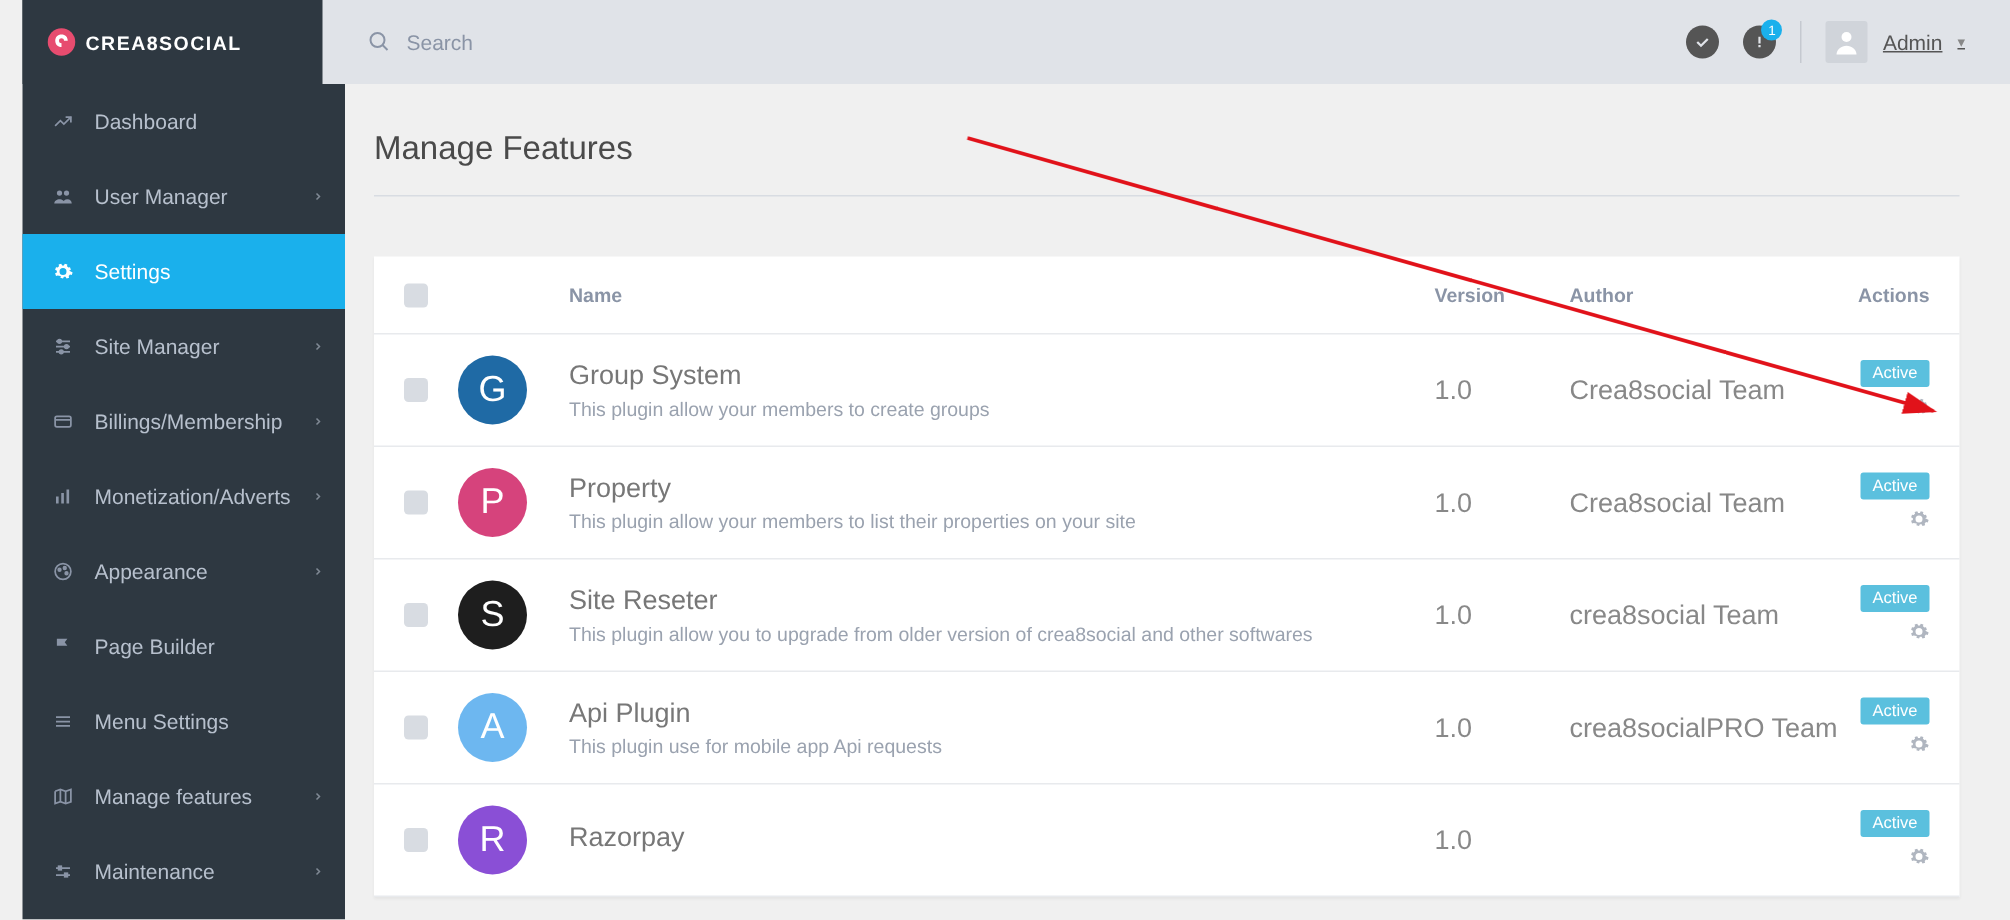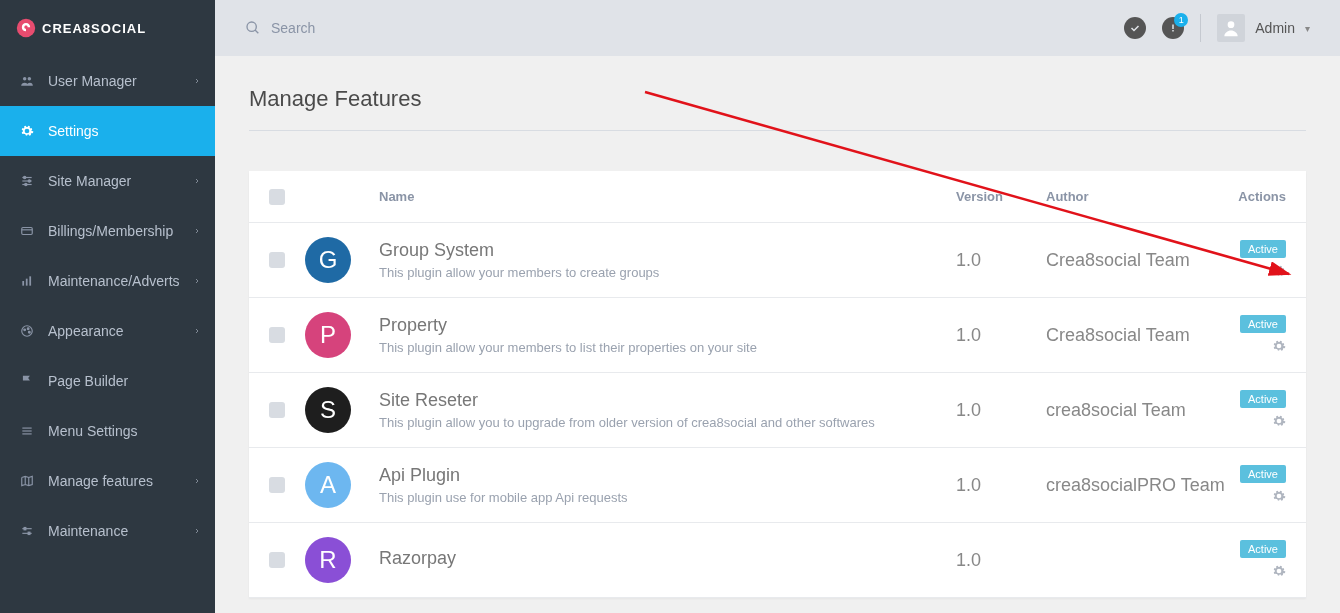--- a/index.html
+++ b/index.html
@@ -1,39 +1,39 @@
 <!DOCTYPE html>
 <html><head>
 <meta charset="utf-8">
 <style>
 * { margin:0; padding:0; box-sizing:border-box; }
 body { font-family:"Helvetica Neue",Arial,sans-serif; font-size:14px; color:#555; background:#f0f0f0; width:1340px; height:613px; overflow:hidden; position:relative; }
 
 
-.sidebar { position:absolute; left:0; top:0; width:215px; height:613px; background:#2e3841; color:#b7c0cd; }
+.sidebar { position:absolute; left:15px; top:0; width:215px; height:613px; background:#2e3841; color:#b7c0cd; }
 .brand { height:56px; display:flex; align-items:center; padding:0 16px; background:#2e3841; }
 .brand svg.logo-mark { width:20px; height:20px; margin-right:6px; }
 .brand-text { font-size:13px; font-weight:700; letter-spacing:1px; color:#fff; }
 .nav-item { display:flex; align-items:center; height:50px; padding:0 18px; cursor:pointer; position:relative; color:#b7c0cd; }
 .nav-item.active { background:#1ab0ec; color:#fff; }
 .nav-item .nav-icon { width:18px; display:inline-flex; justify-content:center; margin-right:12px; }
 .nav-item .chev { position:absolute; right:14px; top:50%; transform:translateY(-50%); opacity:.6; }
 
 
 .topbar { position:absolute; left:215px; top:0; right:0; height:56px; background:#e0e3e8; display:flex; align-items:center; padding:0 30px; }
 .search-wrap { display:flex; align-items:flex-start; color:#8a94a6; }
 .search-wrap input { border:none; background:transparent; outline:none; font-size:14px; color:#555; margin-left:10px; width:300px; }
 .search-wrap input::placeholder{ color:#8a94a6; }
 .topbar-right { margin-left:auto; display:flex; align-items:center; gap:16px; }
 .circle-icon { width:22px; height:22px; border-radius:50%; display:inline-flex; align-items:center; justify-content:center; }
 .notif-wrap{ position:relative; }
 .notif-badge{ position:absolute; top:-4px; right:-4px; width:14px; height:14px; background:#1ab0ec; color:#fff; border-radius:50%; font-size:9px; display:flex; align-items:center; justify-content:center; }
 .vdiv{ width:1px; height:28px; background:#c5c9d0; }
 .avatar{ width:28px; height:28px; background:#d0d4da; border-radius:2px; display:inline-flex; align-items:center; justify-content:center; }
-.username-wrap{ display:flex; align-items:center; gap:10px; cursor:pointer; color:#555; }
+.username-wrap{ display:flex; align-items:center; gap:10px; cursor:pointer; color:#555;text-decoration:underline; }
 .caret-down{ font-size:10px; color:#888; }
 
 
 .main{ position:absolute; left:215px; top:56px; right:0; bottom:0; padding:30px 34px; overflow-y:auto; }
 .page-title{ font-size:22px; font-weight:500; color:#4a4a4a; padding-bottom:18px; border-bottom:1px solid #d8dce2; margin-bottom:40px; }
 
 .table{ background:#fff; box-shadow:0 1px 2px rgba(0,0,0,.05); }
 .thead{ display:flex; align-items:center; height:52px; border-bottom:1px solid #e8eaed; color:#8a94a6; font-weight:600; font-size:13px; }
 .col-check{ width:56px; display:flex; justify-content:center; }
 .col-avatar{ width:74px; }
@@ -62,20 +62,29 @@
   <div class="brand">
     <svg class="logo-mark" viewBox="0 0 24 24">
         <circle cx="12" cy="12" r="11" fill="#e74c6f"></circle>
         <path d="M12 6c3 0 5 2 5 5h-3c0-1.5-1-2-2-2s-2 .5-2 2 1 2 2 2v3c-3 0-5-2-5-5s2-5 5-5z" fill="#fff"></path>
       </svg>
     <span class="brand-text">CREA8SOCIAL</span>
   </div>
   <div id="nav-container">
       <div class="nav-item">
         <span class="nav-icon">
+          <svg width="14" height="14" viewBox="0 0 24 24" fill="none" stroke="#8a94a6" stroke-width="2">
+            <polyline points="3 17 9 11 13 15 21 7"></polyline>
+            <polyline points="15 7 21 7 21 13"></polyline>
+          </svg>
+        </span>
+        <span>Dashboard</span>
+      </div>
+      <div class="nav-item">
+        <span class="nav-icon">
           <svg width="14" height="14" viewBox="0 0 24 24" fill="#8a94a6">
             <circle cx="8" cy="8" r="3"></circle>
             <circle cx="16" cy="8" r="3"></circle>
             <path d="M2 20c0-3 3-5 6-5s6 2 6 5zM12 20c0-3 2-5 5-5s5 2 5 5z"></path>
           </svg>
         </span>
         <span>User Manager</span>
         <span class="chev"><svg width="8" height="10" viewBox="0 0 24 24" fill="none" stroke="currentColor" stroke-width="3">
             <polyline points="9 6 15 12 9 18"></polyline>
           </svg></span>
@@ -117,21 +126,21 @@
           </svg></span>
       </div>
       <div class="nav-item">
         <span class="nav-icon">
           <svg width="14" height="14" viewBox="0 0 24 24" fill="#8a94a6">
             <rect x="4" y="12" width="3" height="8"></rect>
             <rect x="10" y="8" width="3" height="12"></rect>
             <rect x="16" y="4" width="3" height="16"></rect>
           </svg>
         </span>
-        <span>Maintenance/Adverts</span>
+        <span>Monetization/Adverts</span>
         <span class="chev"><svg width="8" height="10" viewBox="0 0 24 24" fill="none" stroke="currentColor" stroke-width="3">
             <polyline points="9 6 15 12 9 18"></polyline>
           </svg></span>
       </div>
       <div class="nav-item">
         <span class="nav-icon">
           <svg width="14" height="14" viewBox="0 0 24 24" fill="none" stroke="#8a94a6" stroke-width="2">
             <circle cx="12" cy="12" r="9"></circle>
             <circle cx="8" cy="10" r="1.5" fill="#8a94a6"></circle>
             <circle cx="14" cy="8" r="1.5" fill="#8a94a6"></circle>

